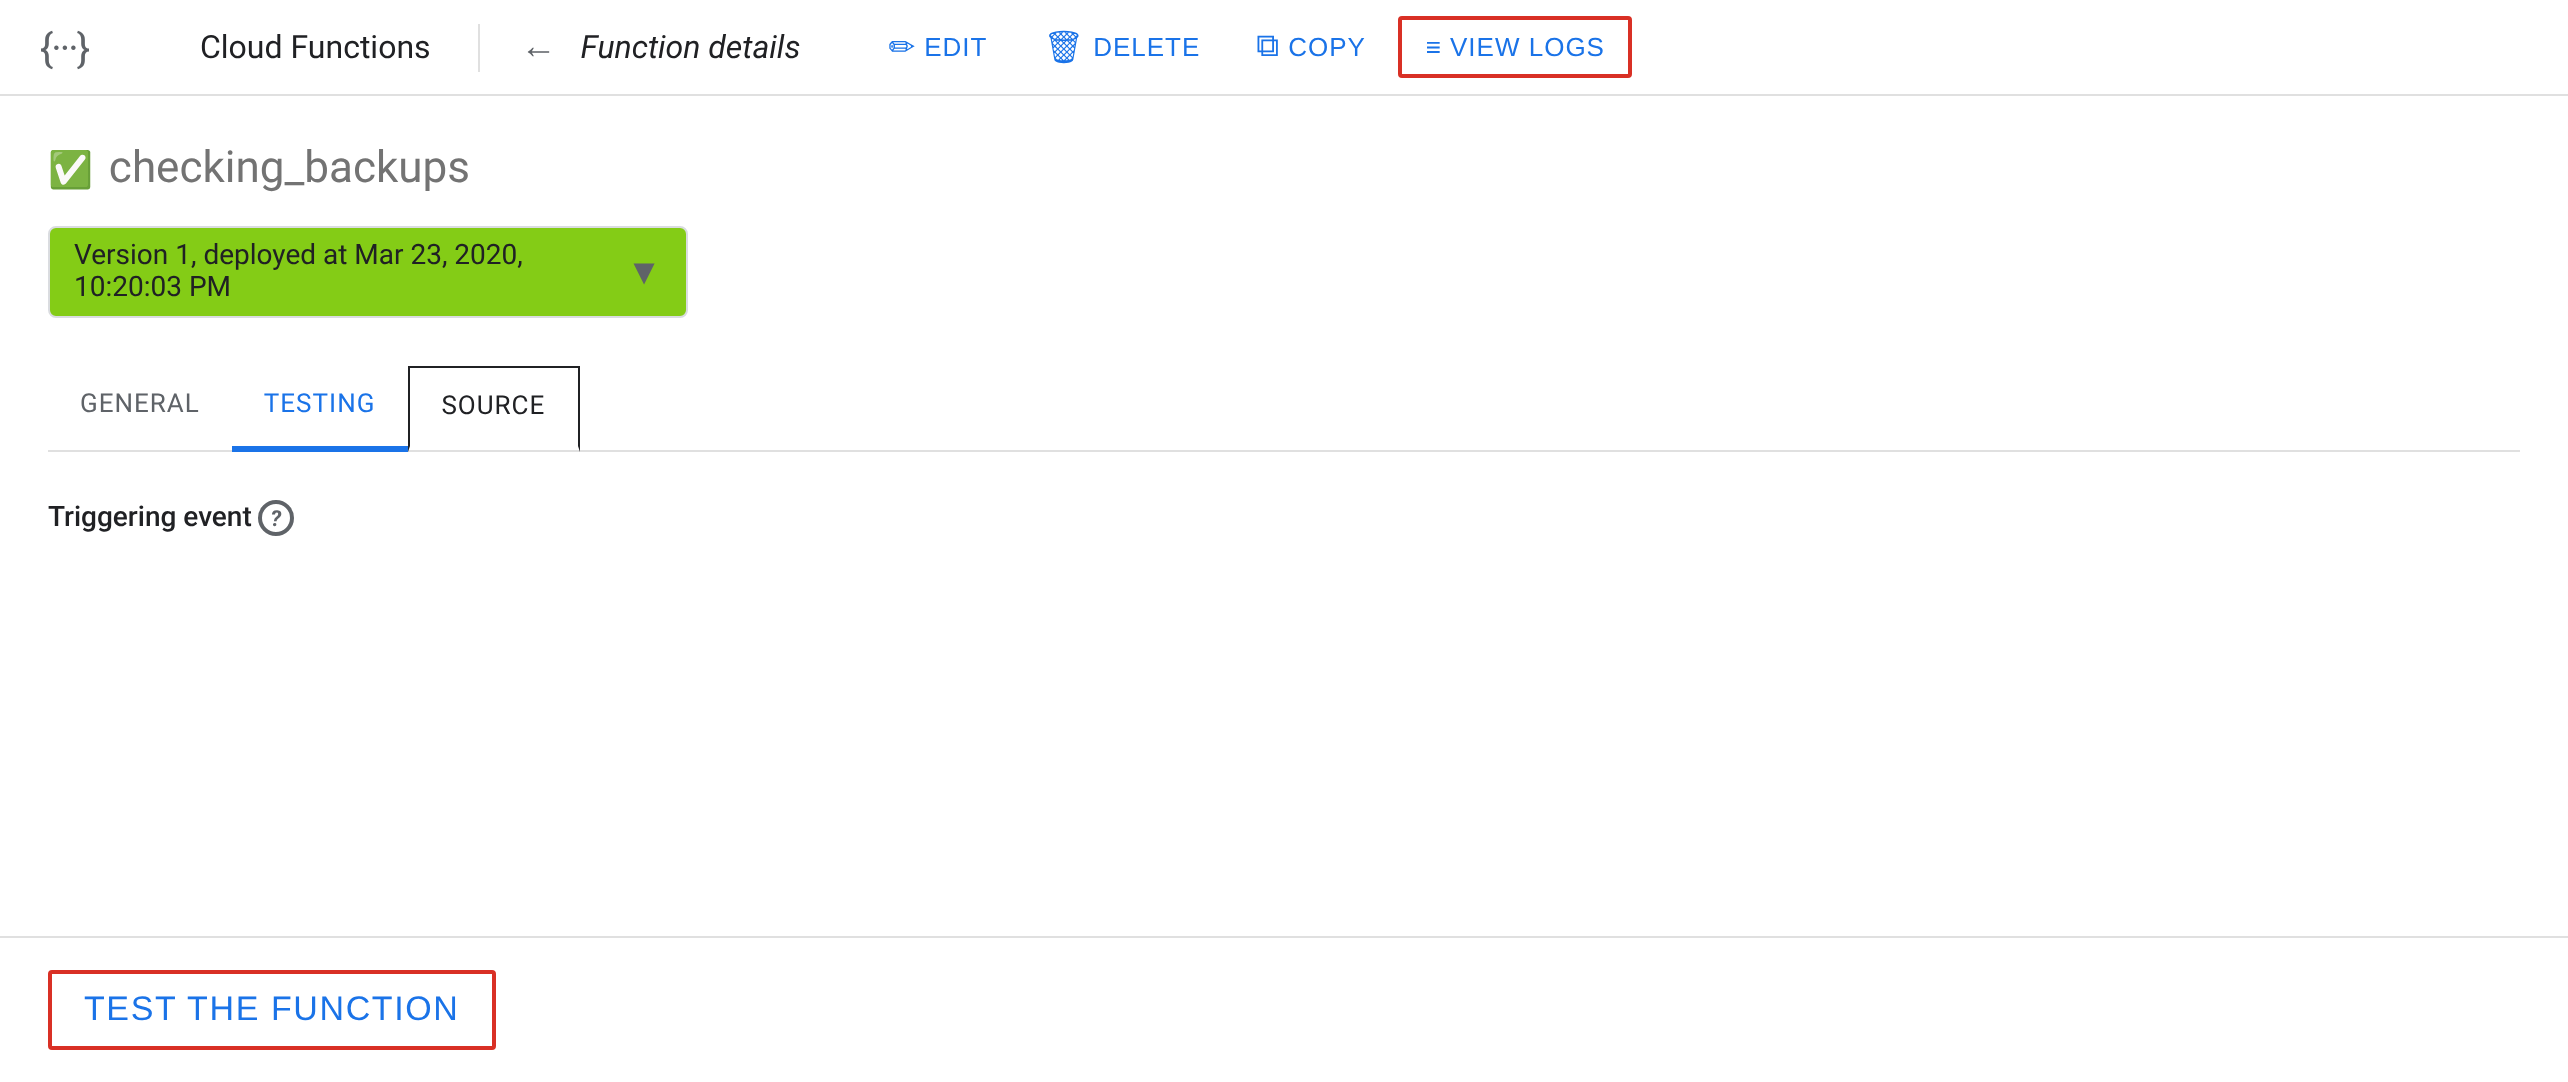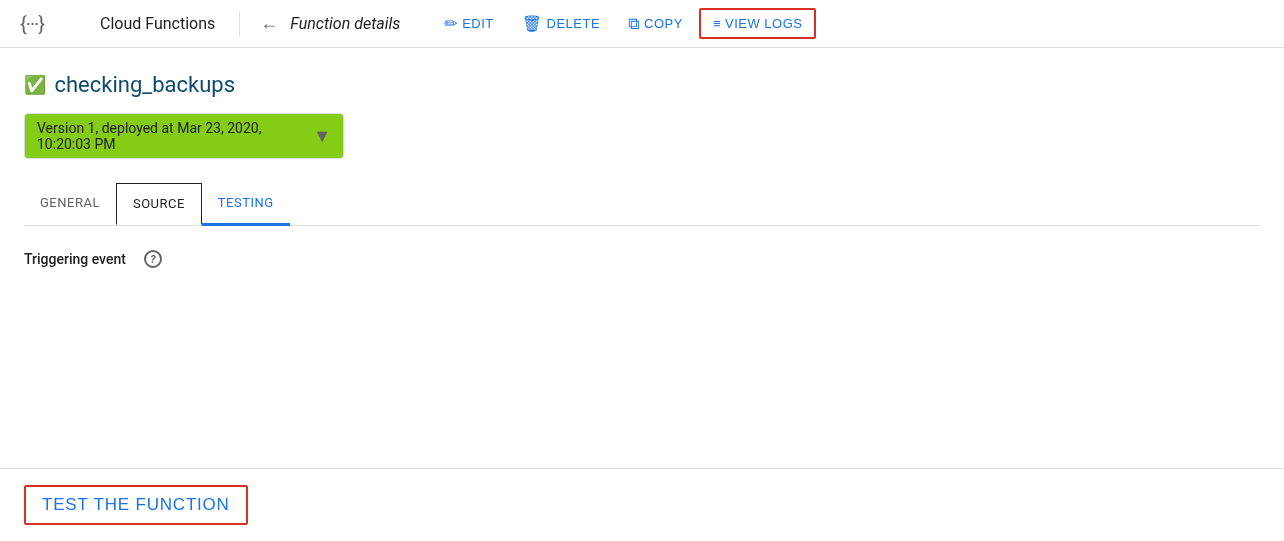--- a/index.html
+++ b/index.html
@@ -106,21 +106,21 @@
       gap: 8px;
       margin-bottom: 16px;
     }
     .status-icon {
       color: #34a853;
       font-size: 18px;
     }
     .function-name {
       font-size: 22px;
       font-weight: 400;
-      color: #0c4a6e;
+      color: #737373;
     }
 
     
     .version-dropdown {
       display: flex;
       align-items: center;
       border: 1px solid #dadce0;
       border-radius: 4px;
       padding: 6px 12px;
       cursor: pointer;
@@ -158,21 +158,21 @@
       color: #202124;
       border: 1px solid #202124;
       border-bottom: 3px solid transparent;
       border-radius: 0;
     }
 
     
     .section-label {
       display: flex;
       align-items: center;
-      gap: 18px;
+      gap: 3px;
       font-size: 14px;
       font-weight: 500;
       color: #202124;
       margin-bottom: 12px;
     }
     .help-icon {
       width: 18px;
       height: 18px;
       border-radius: 50%;
       border: 2px solid #5f6368;
@@ -253,25 +253,25 @@
 
   <div class="version-dropdown">
     <span>Version 1, deployed at Mar 23, 2020, 10:20:03 PM</span>
     <span class="dropdown-arrow">▼</span>
   </div>
 
   <div class="tabs">
     <div class="tab">
       <span>GENERAL</span>
     </div>
+    <div class="tab active-blue">
+      <span>TESTING</span>
+    </div>
     <div class="tab source-outlined">
       <span>SOURCE</span>
-    </div>
-    <div class="tab active-blue">
-      <span>TESTING</span>
     </div>
   </div>
 
   <div class="section-label">
     <span>Triggering event</span>
     <div class="help-icon">
       <span>?</span>
     </div>
   </div>
 

